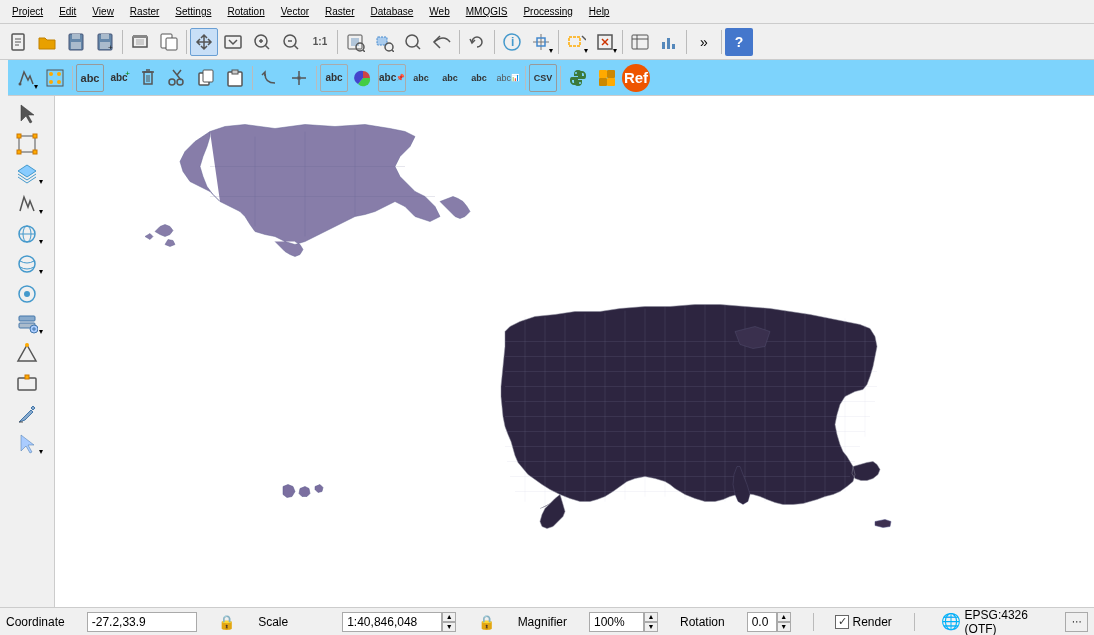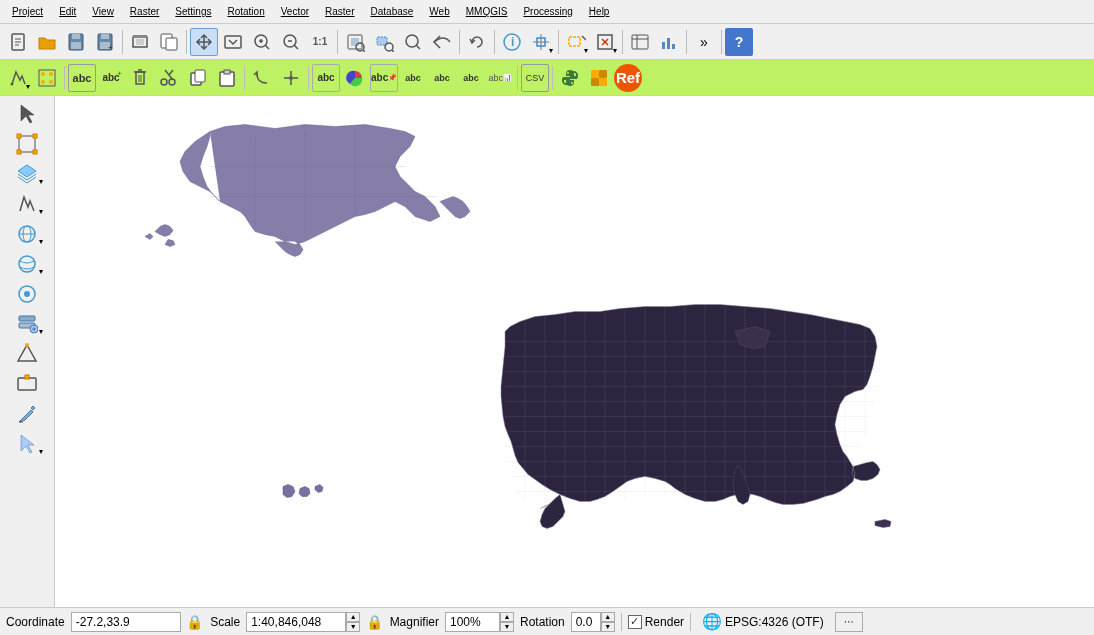--- a/index.html
+++ b/index.html
@@ -51,25 +51,26 @@
       height: 24px;
       background: #bbb;
       margin: 0 2px;
     }
     .tb-btn.active { background: #c8dff7; border-color: #6a9fd4; }
 
     
     #toolbar2 {
       display: flex;
       align-items: center;
-      background: #bef264;
+      background: #7dd3fc;
       border-bottom: 1px solid #ccc;
       height: 36px;
       padding: 2px 4px;
       gap: 1px;
+      margin-left: 8px;
     }
 
     
     #main-layout {
       display: flex;
       height: calc(635px - 24px - 36px - 36px - 28px);
     }
 
     
     #left-panel {
@@ -111,21 +112,21 @@
     }
 
     
     #statusbar {
       display: flex;
       align-items: center;
       background: #f0f0f0;
       border-top: 1px solid #ccc;
       height: 28px;
       padding: 0 6px;
-      gap: 6px;
+      gap: 22px;
       font-size: 12px;
     }
     .status-input {
       height: 20px;
       border: 1px solid #aaa;
       background: white;
       padding: 1px 4px;
       font-size: 12px;
     }
     .status-spin {
@@ -467,21 +468,21 @@
   <div class="tb-btn" title="Move Label" style="font-size:10px;color:#333;">
     <span style="font-size:9px;font-weight:bold;">abc</span>
   </div>
   <div class="tb-btn" title="Rotate Label">
     <span style="font-size:9px;font-weight:bold;color:#333;">abc</span>
   </div>
   <div class="tb-btn" title="Change Label" style="font-size:9px;font-weight:bold;color:#333;">abc</div>
   <div class="tb-btn" title="Diagram" style="font-size:9px;color:#555;">abc<span style="font-size:7px;">📊</span></div>
   <div class="tb-sep"></div>
 
-  <div class="tb-btn" title="CSV" style="font-size:9px;font-weight:normal;color:#333;border:1px solid #999;">CSV</div>
+  <div class="tb-btn" title="CSV" style="font-size:9px;font-weight:bold;color:#333;border:1px solid #999;">CSV</div>
   <div class="tb-sep"></div>
   <div class="tb-btn" title="Python Console">
     <svg width="20" height="20" viewBox="0 0 20 20">
         <path d="M10,2 C7,2 6,4 6,6 L6,8 L10,8 L10,9 L4,9 C2,9 2,11 2,13 C2,15 4,17 6,17 L8,17 L8,15 L6,15 C5,15 4,15 4,13 L4,12 L10,12 L10,9 L14,9 L14,8 L14,6 C14,4 13,2 10,2 Z M8,4 C8.5,4 9,4.5 9,5 C9,5.5 8.5,6 8,6 C7.5,6 7,5.5 7,5 C7,4.5 7.5,4 8,4 Z" fill="#3c7a3c"></path>
         <path d="M10,18 C13,18 14,16 14,14 L14,12 L10,12 L10,11 L16,11 C18,11 18,9 18,7 C18,5 16,3 14,3 L12,3 L12,5 L14,5 C15,5 16,5 16,7 L16,8 L10,8 L10,11 L6,11 L6,12 L6,14 C6,16 7,18 10,18 Z M12,16 C11.5,16 11,15.5 11,15 C11,14.5 11.5,14 12,14 C12.5,14 13,14.5 13,15 C13,15.5 12.5,16 12,16 Z" fill="#3c7a3c"></path>
       </svg>
   </div>
   <div class="tb-btn" title="Plugins">
     <svg width="20" height="20" viewBox="0 0 20 20">
         <rect x="2" y="10" width="8" height="8" rx="1" fill="#cc8800"></rect>
@@ -661,21 +662,21 @@
   </div>
 </div>
 
 <div id="statusbar">
   <span>Coordinate</span>
   <input class="status-input" style="width: 110px;" readonly="" value="-27.2,33.9">
 
   <span class="lock-icon">🔒</span>
 
   <span>Scale</span>
-  <div style="display:flex;align-items:flex-end;">
+  <div style="display:flex;align-items:flex-end;margin-left:32px;">
     <input class="status-input" style="width: 100px;" readonly="" value="1:40,846,048">
     <div class="status-spin">
       <div class="spin-btn">▲</div>
       <div class="spin-btn">▼</div>
     </div>
   </div>
 
   <span class="lock-icon">🔒</span>
 
   <span>Magnifier</span>

